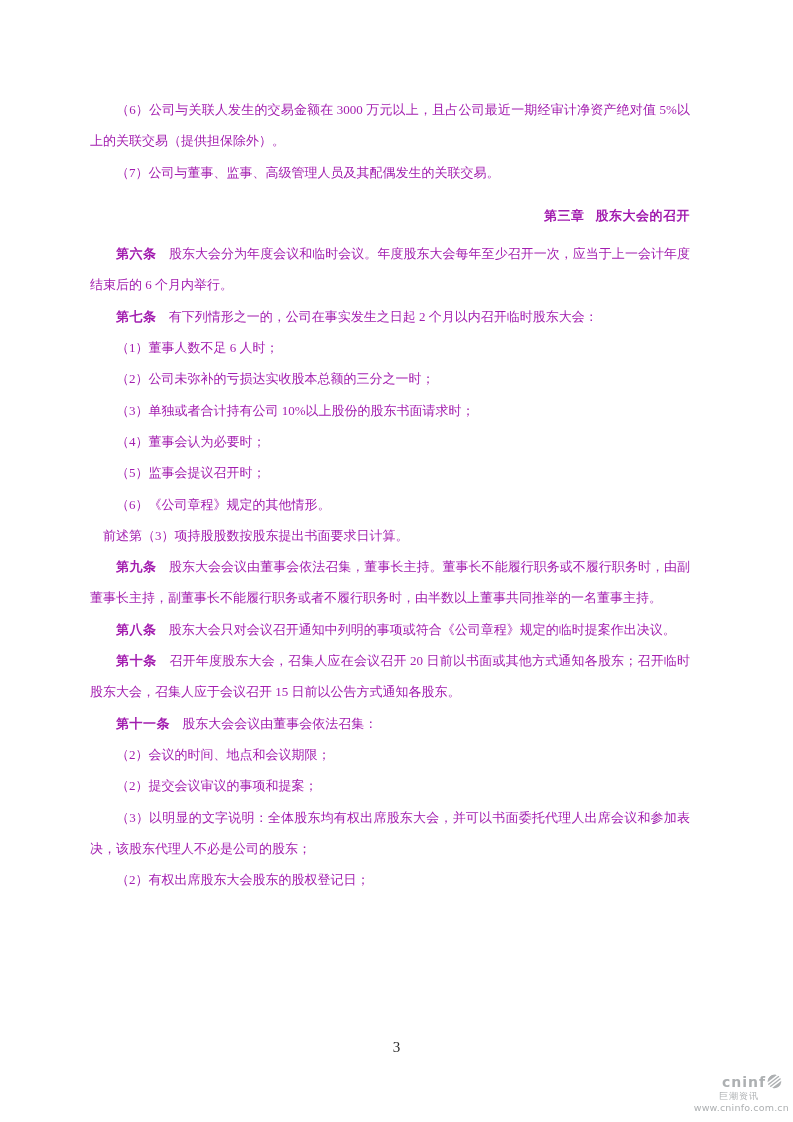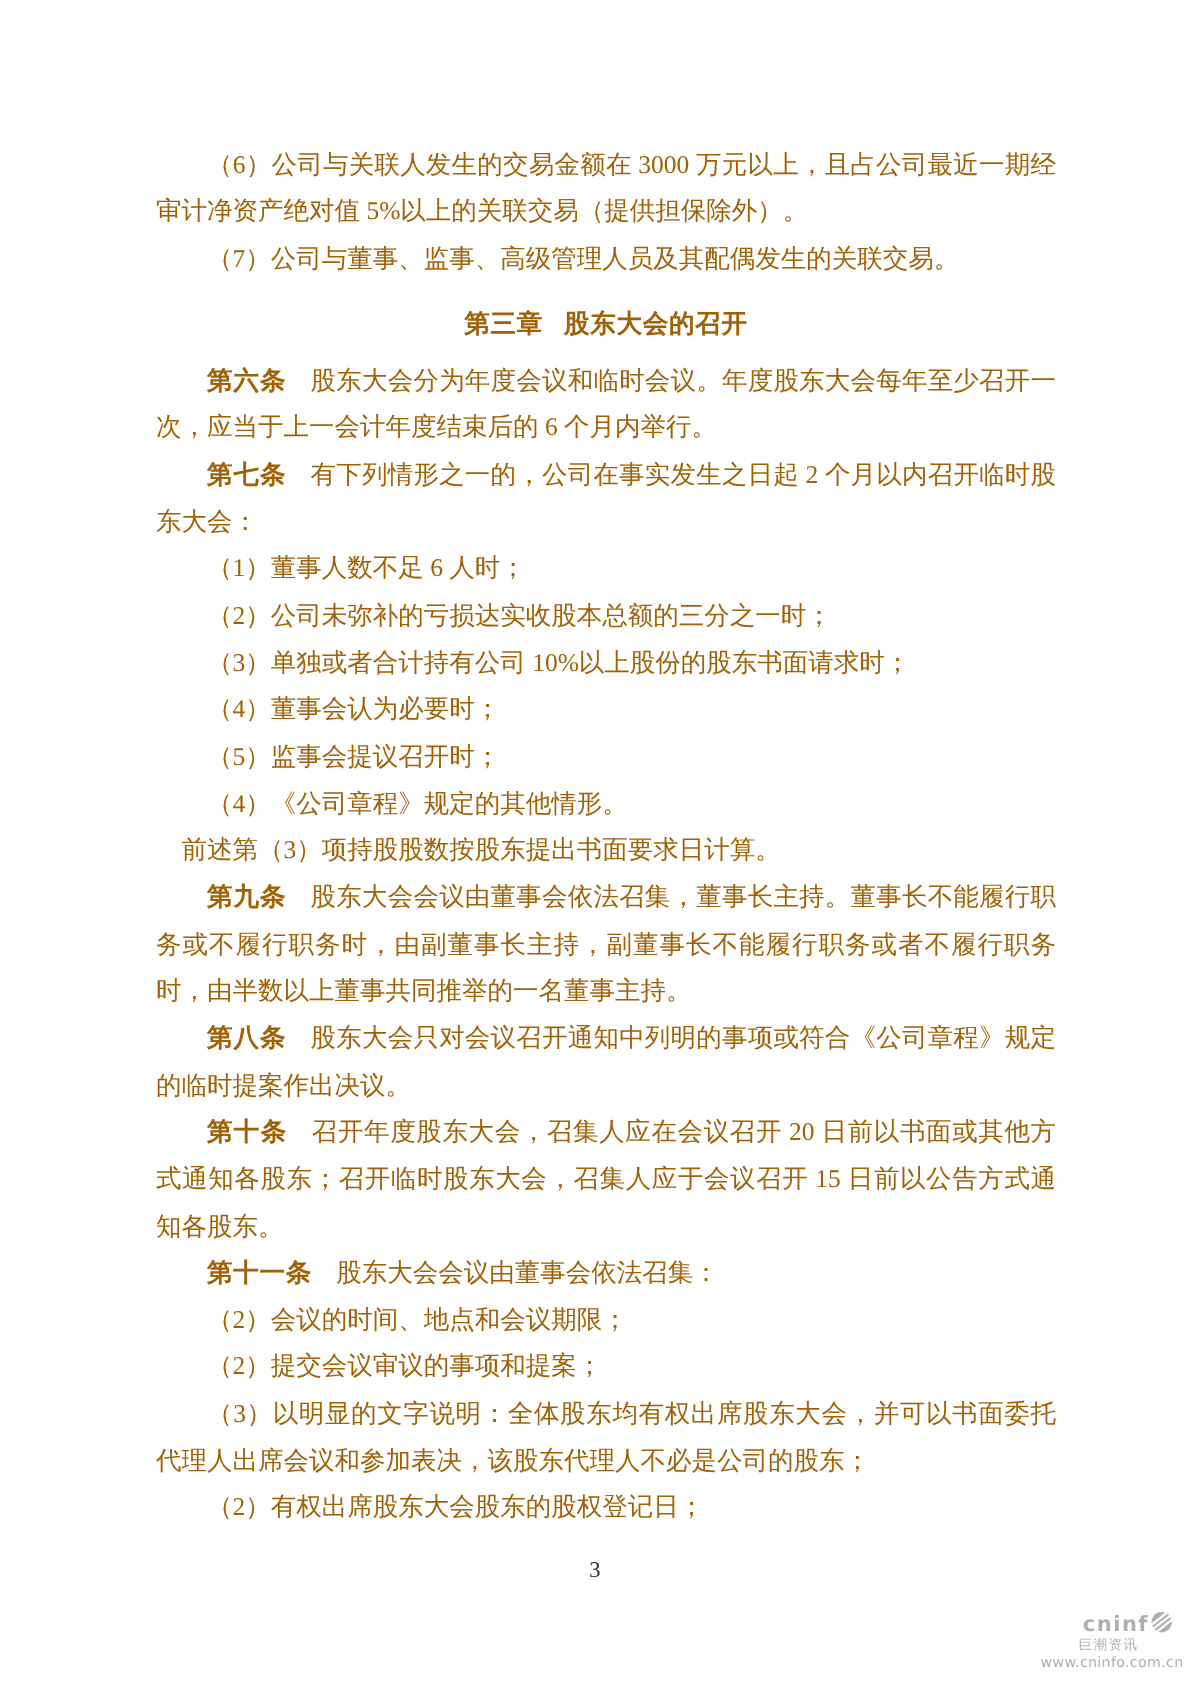--- a/index.html
+++ b/index.html
@@ -15,46 +15,46 @@
     font-family: "Liberation Serif", "DejaVu Serif", serif;
   }
   .page {
     position: absolute;
     left: 0; top: 0;
     width: 793px; height: 1122px;
     background: #ffffff;
   }
   .doc-body {
     position: absolute;
-    left: 104px;
+    left: 90px;
     top: 94px;
     width: 600px;
-    font-size: 17px;
+    font-size: 13px;
     line-height: 31.3px;
-    color: #a16207;
+    color: #a21caf;
   }
   .doc-body p {
     margin: 0;
     padding: 0;
   }
   .para {
     text-indent: 2em;
     text-align: justify;
   }
   .para.note {
     text-indent: 1em;
   }
   .para b.article-label {
     font-weight: bold;
     margin-right: 0.95em;
     letter-spacing: 0.5px;
   }
   .heading {
     text-indent: 0;
-    text-align: center;
+    text-align: right;
     font-weight: bold;
     word-spacing: 0.55em;
     margin: 12px 0 7px !important;
     letter-spacing: 0.5px;
   }
   .pageno {
     position: absolute;
     left: 0;
     top: 1037px;
     width: 793px;
@@ -108,21 +108,21 @@
       <p class="para">（6）公司与关联人发生的交易金额在 3000 万元以上，且占公司最近一期经审计净资产绝对值 5%以上的关联交易（提供担保除外）。</p>
       <p class="para">（7）公司与董事、监事、高级管理人员及其配偶发生的关联交易。</p>
       <p class="heading">第三章 股东大会的召开</p>
       <p class="para"><b class="article-label">第六条</b><span>股东大会分为年度会议和临时会议。年度股东大会每年至少召开一次，应当于上一会计年度结束后的 6 个月内举行。</span></p>
       <p class="para"><b class="article-label">第七条</b><span>有下列情形之一的，公司在事实发生之日起 2 个月以内召开临时股东大会：</span></p>
       <p class="para">（1）董事人数不足 6 人时；</p>
       <p class="para">（2）公司未弥补的亏损达实收股本总额的三分之一时；</p>
       <p class="para">（3）单独或者合计持有公司 10%以上股份的股东书面请求时；</p>
       <p class="para">（4）董事会认为必要时；</p>
       <p class="para">（5）监事会提议召开时；</p>
-      <p class="para">（4）《公司章程》规定的其他情形。</p>
+      <p class="para">（6）《公司章程》规定的其他情形。</p>
       <p class="para note">前述第（3）项持股股数按股东提出书面要求日计算。</p>
       <p class="para"><b class="article-label">第九条</b><span>股东大会会议由董事会依法召集，董事长主持。董事长不能履行职务或不履行职务时，由副董事长主持，副董事长不能履行职务或者不履行职务时，由半数以上董事共同推举的一名董事主持。</span></p>
       <p class="para"><b class="article-label">第八条</b><span>股东大会只对会议召开通知中列明的事项或符合《公司章程》规定的临时提案作出决议。</span></p>
       <p class="para"><b class="article-label">第十条</b><span>召开年度股东大会，召集人应在会议召开 20 日前以书面或其他方式通知各股东；召开临时股东大会，召集人应于会议召开 15 日前以公告方式通知各股东。</span></p>
       <p class="para"><b class="article-label">第十一条</b><span>股东大会会议由董事会依法召集：</span></p>
       <p class="para">（2）会议的时间、地点和会议期限；</p>
       <p class="para">（2）提交会议审议的事项和提案；</p>
       <p class="para">（3）以明显的文字说明：全体股东均有权出席股东大会，并可以书面委托代理人出席会议和参加表决，该股东代理人不必是公司的股东；</p>
       <p class="para">（2）有权出席股东大会股东的股权登记日；</p>
     </div>

